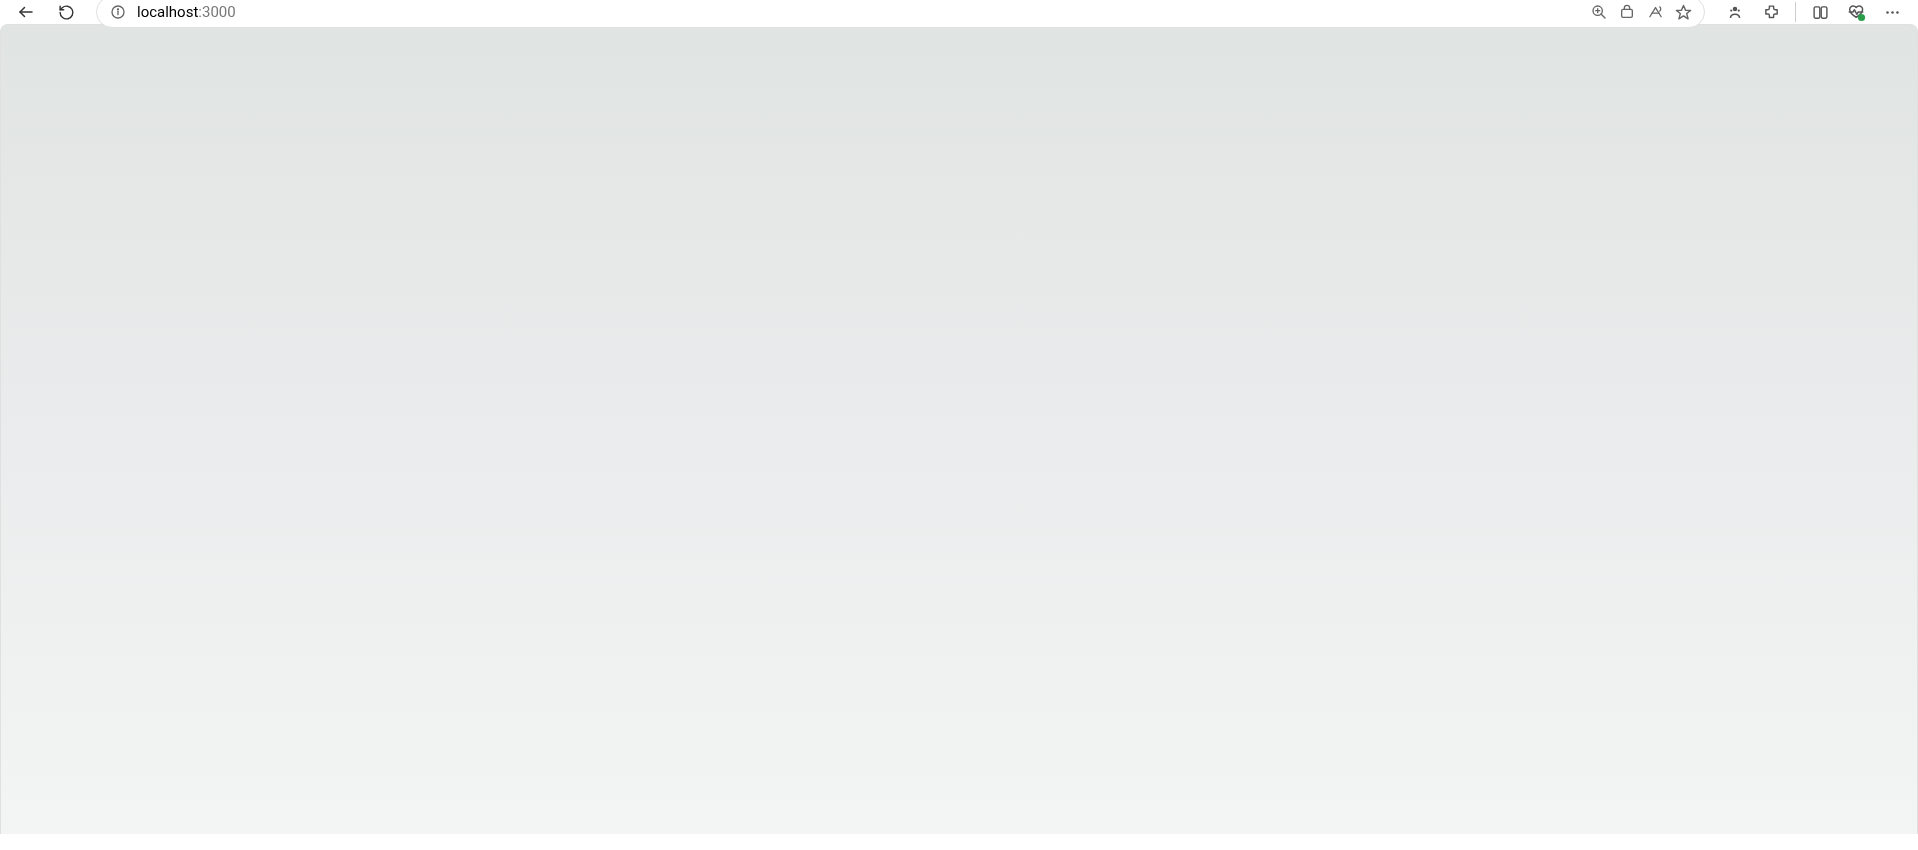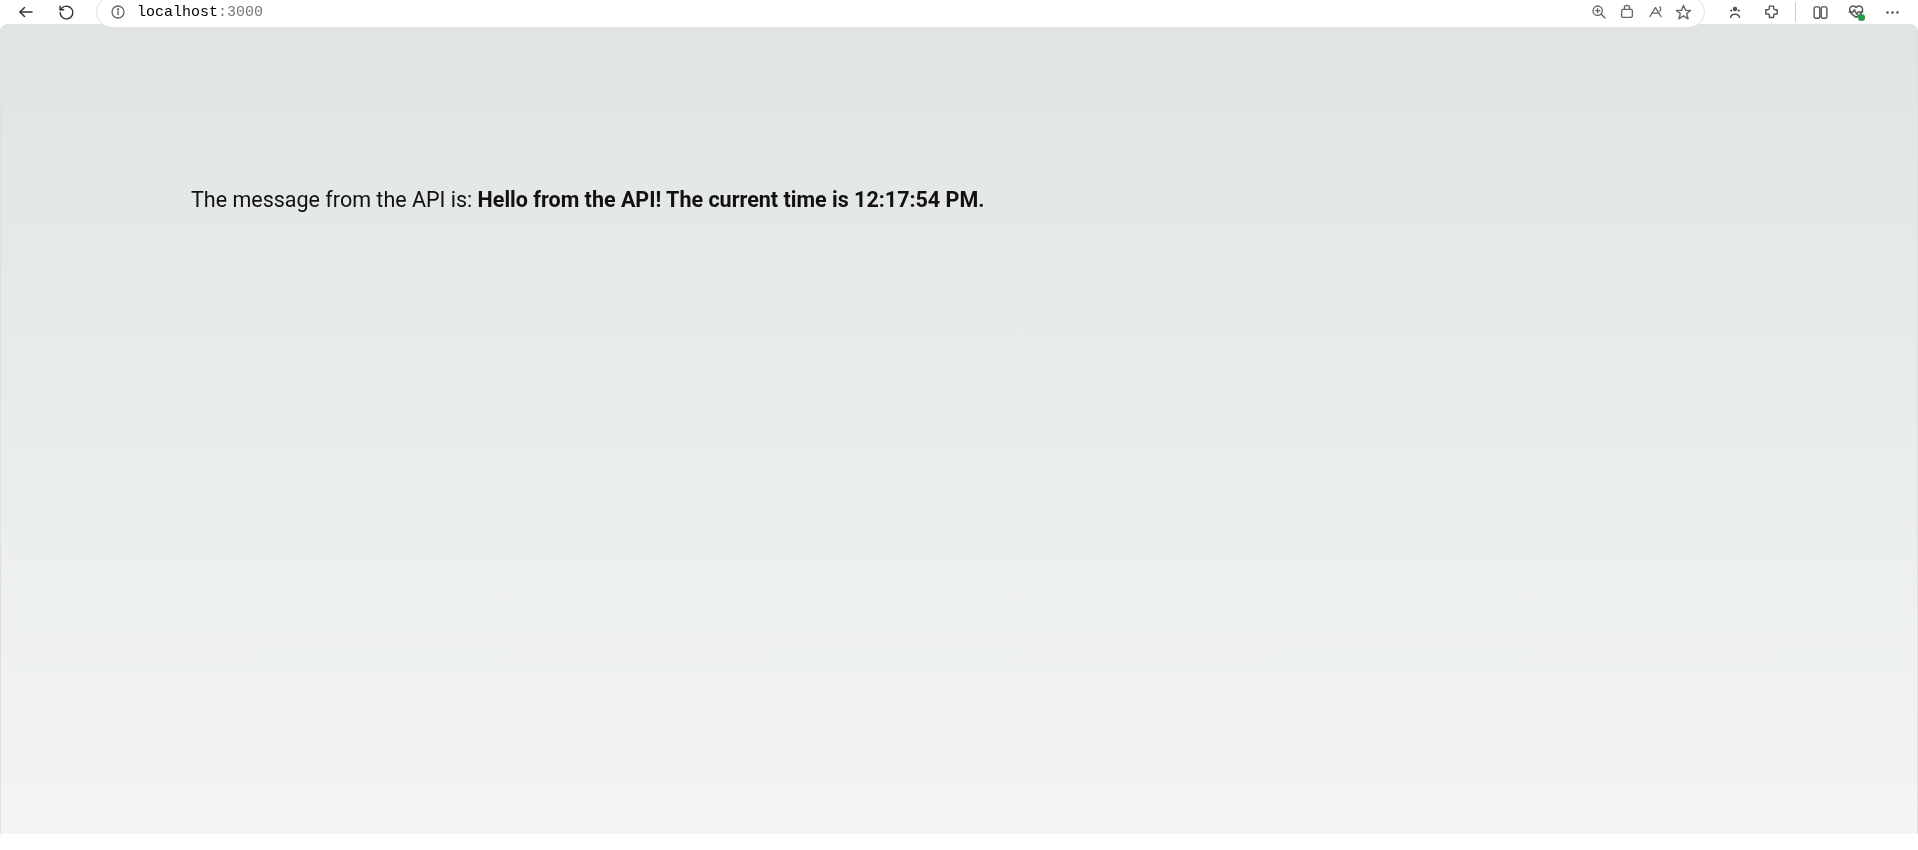--- a/index.html
+++ b/index.html
@@ -10,21 +10,20 @@
       height: 850px;
       overflow: hidden;
     }
     .browser-chrome {
       height: 24px;
       display: flex;
       align-items: center;
       padding: 0 10px;
       gap: 8px;
       background: #ffffff;
-      font-family: Liberation Mono, monospace;
     }
     .nav-btn {
       width: 32px;
       height: 32px;
       display: flex;
       align-items: center;
       justify-content: center;
       border-radius: 4px;
       cursor: pointer;
       color: #333;
@@ -197,17 +196,14 @@
           <circle cx="5" cy="12" r="1.8"></circle>
           <circle cx="12" cy="12" r="1.8"></circle>
           <circle cx="19" cy="12" r="1.8"></circle>
         </svg>
     </div>
   </div>
 </div>
 
 <div class="viewport">
   <div class="page-content">
-    <p>
-      <span>The message from the API is: </span><strong>Hello from the API! The current time is 12:17:54 PM.</strong>
-    </p>
   </div>
 </div>
 
 </body></html>

